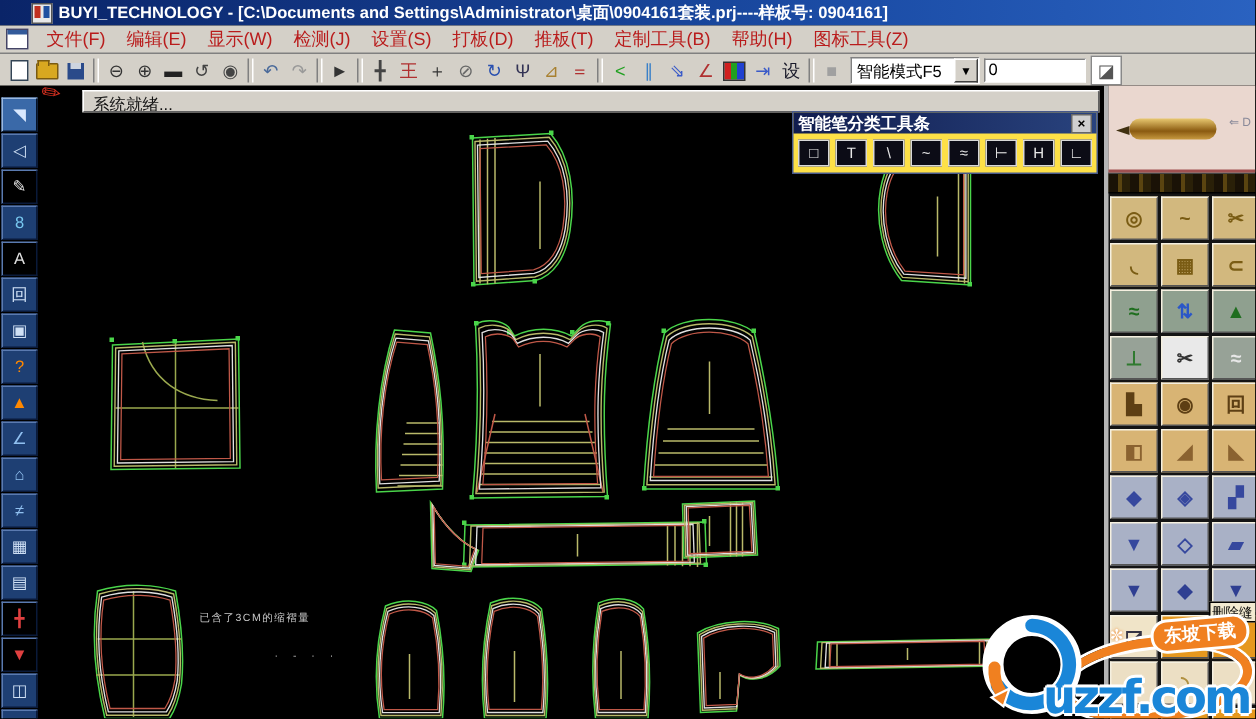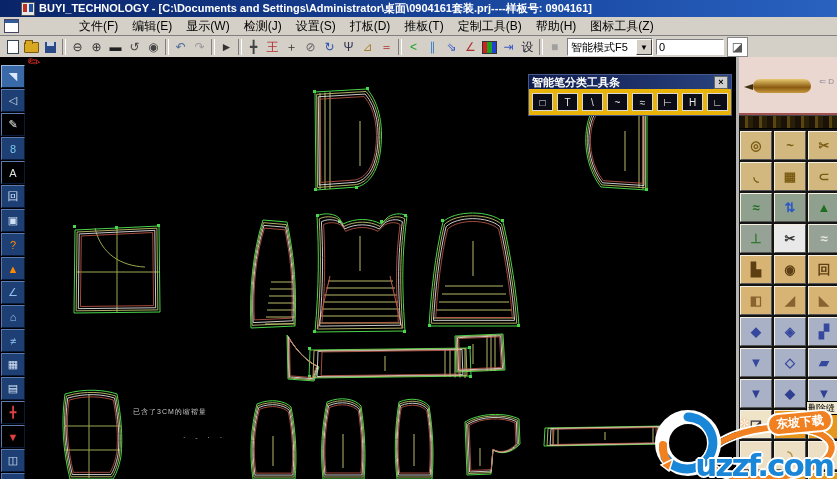--- a/index.html
+++ b/index.html
@@ -8,21 +8,21 @@
   
   .titlebar{height:17px;background:linear-gradient(90deg,#0a2468,#1c4ea8 70%,#2a62c0);
     display:flex;align-items:center;color:#fff;font-size:11px;font-weight:bold;
     padding-left:21px;white-space:nowrap;overflow:hidden;}
   .appicon{width:12px;height:12px;background:#e8e8e8;border:1px solid #555;margin-right:4px;
     position:relative;flex:0 0 auto;}
   .appicon::before{content:"";position:absolute;left:1px;top:1px;width:4px;height:8px;background:#c03020;}
   .appicon::after{content:"";position:absolute;right:1px;top:1px;width:4px;height:8px;background:#2050a0;}
   
   .menubar{height:18px;background:#d4d0c8;display:flex;align-items:center;font-size:12px;
-    color:#000000;border-bottom:1px solid #808080;padding-left:2px;gap:48px;}
+    color:#b91c1c;border-bottom:1px solid #808080;padding-left:2px;}
   .mdiicon{width:13px;height:12px;background:#fff;border:1px solid #446;margin:0 5px 0 2px;position:relative;}
   .mdiicon::before{content:"";position:absolute;left:0;top:0;right:0;height:3px;background:#335a9a;}
   .menu-item{padding:1px 7px;cursor:default;}
   
   .toolbar{height:22px;background:#d4d0c8;display:flex;align-items:center;padding-left:3px;
     border-bottom:2px solid #404040;}
   .tbtn{width:19px;height:18px;display:flex;align-items:center;justify-content:center;
     font-size:12px;line-height:1;cursor:default;flex:0 0 auto;}
   .tsep{width:2px;height:16px;border-left:1px solid #808080;border-right:1px solid #fff;
     margin:0 2px;flex:0 0 auto;}
@@ -47,21 +47,21 @@
   .pencil{position:absolute;left:28px;top:-4px;color:#d83020;font-size:15px;transform:rotate(-35deg);}
   
   .left-toolbar{position:absolute;left:1px;top:8px;width:24px;bottom:0;display:flex;
     flex-direction:column;gap:1px;}
   .lbtn{width:22px;height:21px;background:#1e3f73;border:1px solid;border-color:#5a7ab0 #0a1a3a #0a1a3a #5a7ab0;
     display:flex;align-items:center;justify-content:center;font-size:11px;color:#cfe0f5;flex:0 0 auto;}
   .lbtn.dark{background:#000;}
   .lbtn.sel{background:#3a69a8;border-color:#9ab8e0 #061226 #061226 #9ab8e0;}
   
   .sp-toolbar{position:absolute;left:528px;top:17px;width:202px;border:1px solid #47598c;
-    background:#eab308;}
+    background:#fde047;}
   .sp-title{height:14px;background:linear-gradient(90deg,#101c4e,#29437e);color:#fff;
     font-size:11px;font-weight:bold;display:flex;align-items:center;padding:0 3px;}
   .sp-title .t{flex:1;}
   .sp-close{width:12px;height:11px;background:#cfcfcf;color:#000;font-size:9px;line-height:11px;
     text-align:center;border:1px solid #666;}
   .sp-body{display:flex;gap:4px;padding:4px 3px;}
   .spbtn{width:19px;height:16px;border:1px solid #d8d8d8;background:#0c0c16;color:#e8e8e8;
     font-size:10px;display:flex;align-items:center;justify-content:center;}
   
   .right-panel{position:absolute;right:0;top:0;width:101px;bottom:0;background:#141414;
@@ -174,20 +174,23 @@
     </div>
     <input class="val-input" value="0" style="">
     <span class="tbtn" style="background:#fff;border:1px solid #888;margin-left:3px">
         <span style="color:#555">◪</span>
       </span>
   </div>
 
   <div class="workspace">
 
     <span class="pencil">✎</span>
+    <div class="statusbar">
+      <span>系统就绪...</span>
+    </div>
 
     <div class="left-toolbar" id="left-toolbar">
         <span class="lbtn sel" style="color: rgb(216, 232, 255);">◥</span>
         <span class="lbtn" style="color: rgb(207, 224, 245);">◁</span>
         <span class="lbtn dark" style="color: rgb(232, 232, 232);">✎</span>
         <span class="lbtn" style="color: rgb(120, 200, 240);">8</span>
         <span class="lbtn dark" style="color: rgb(224, 224, 224);">A</span>
         <span class="lbtn" style="color: rgb(207, 224, 245);">回</span>
         <span class="lbtn" style="color: rgb(207, 224, 245);">▣</span>
         <span class="lbtn" style="color: rgb(255, 136, 0);">?</span>

